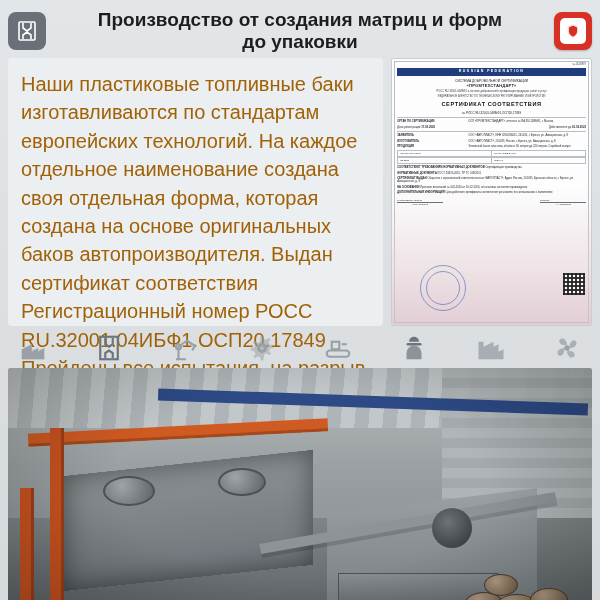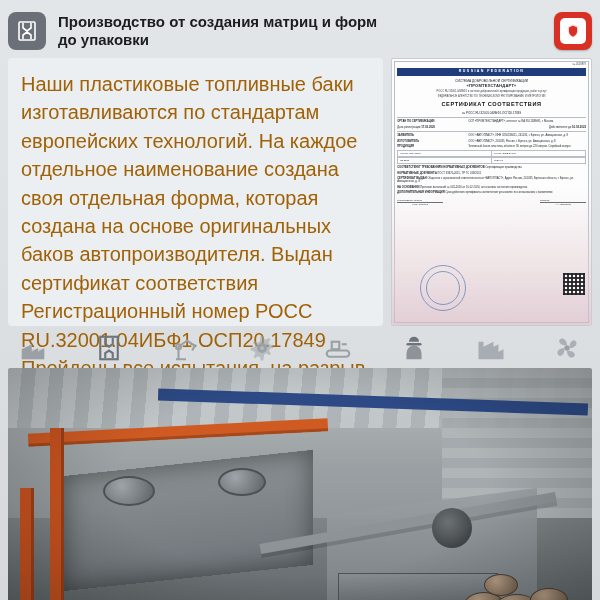--- a/index.html
+++ b/index.html
@@ -29,22 +29,22 @@
   .brand-badge {
     width: 38px; height: 38px;
     border-radius: 8px;
     background: #6b7078;
     display: flex; align-items: center; justify-content: center;
     flex: 0 0 auto;
   }
   .brand-badge svg { display:block; }
   .header-title {
     flex: 1 1 auto;
-    text-align: left;
-    font-size: 15px;
+    text-align: center;
+    font-size: 19px;
     font-weight: bold;
     color: #1b1d1f;
     line-height: 1.18;
     padding: 0 4px;
     white-space: pre-line;
   }
   .logo-badge {
     width: 38px; height: 38px;
     border-radius: 8px;
     background: #d93025;

